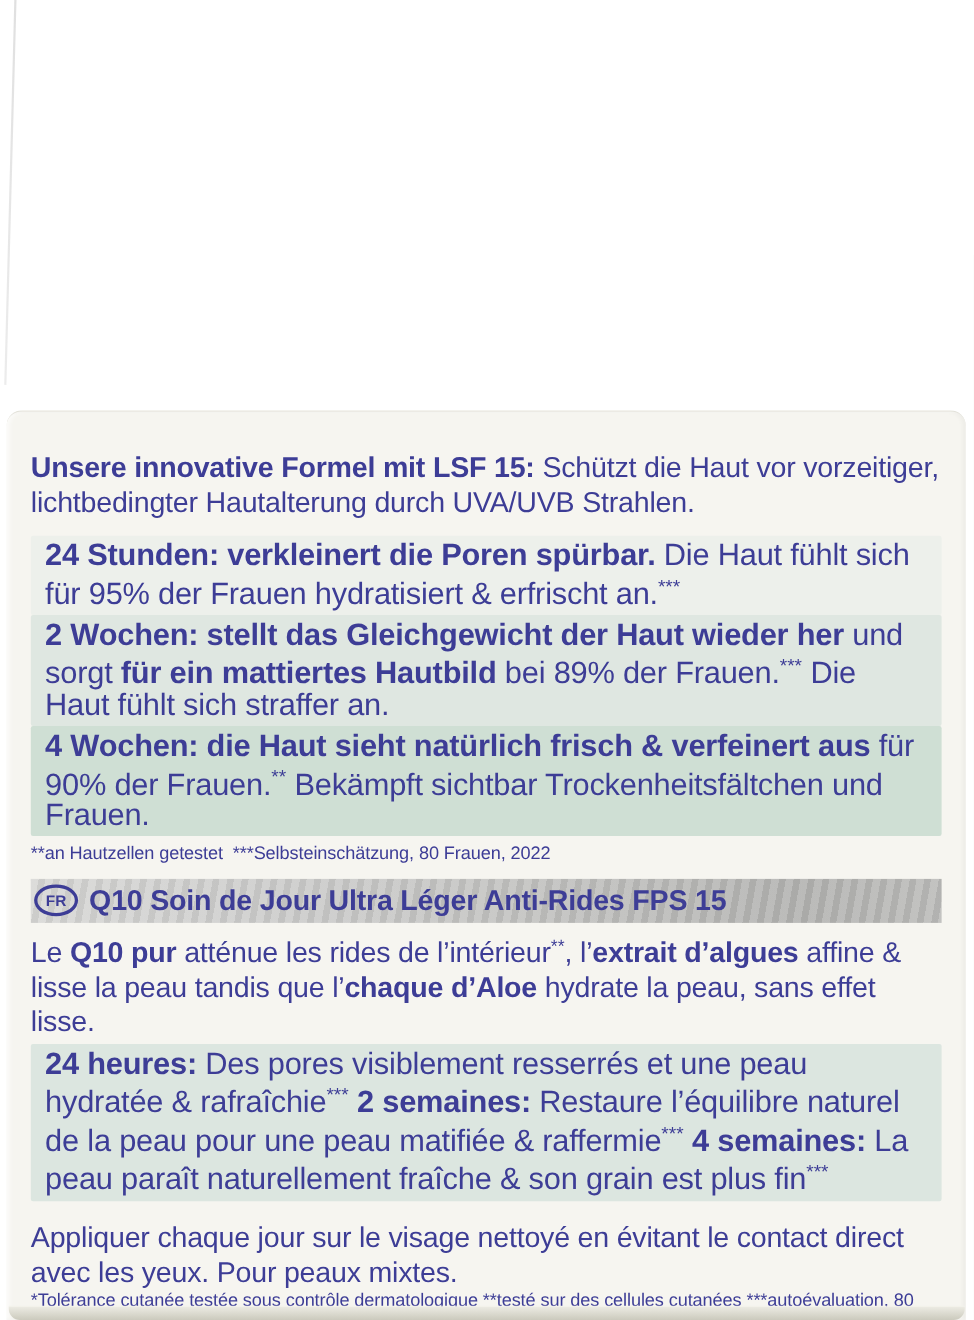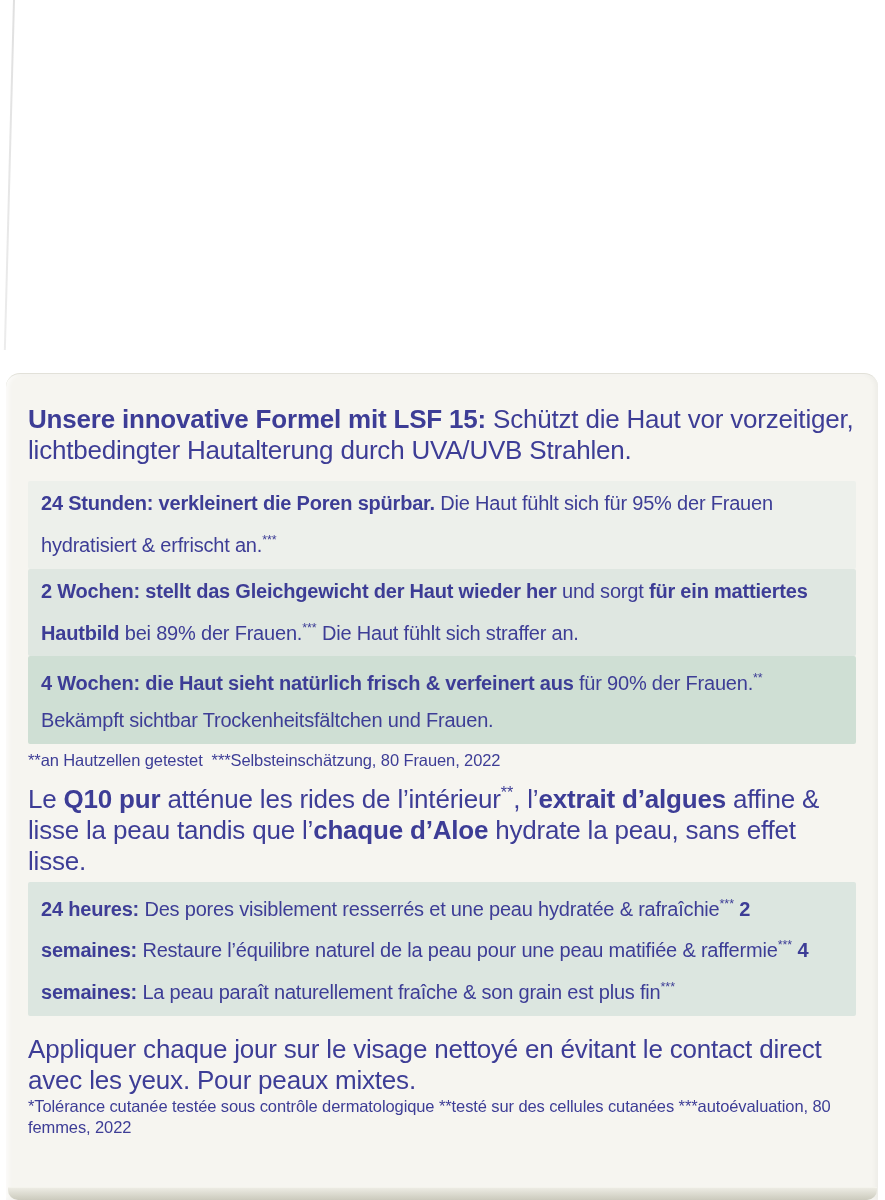--- a/index.html
+++ b/index.html
@@ -20,34 +20,34 @@
     transform-origin:top left;
   }
   .panel{
     position:absolute;left:6px;top:373px;
     width:872px;height:827px;
     box-sizing:border-box;
     background:var(--panel-bg,#f6f5f0);
     border-top:1px solid #e2e1d9;
     border-radius:14px 14px 0 0;
     box-shadow:inset -3px 0 4px rgba(0,0,0,.035), inset 3px 0 4px rgba(255,255,255,.6);
-    padding:0 22px;
+    padding:6px 22px;
   }
   .para{
     margin:0;
     font-size:26px;line-height:31px;
   }
   .intro-de{margin-top:30px;}
   .claim-box{
     box-sizing:border-box;
     border-radius:2px;
     padding:4px 13px 5px 13px;
     margin-top:0;
   }
-  .claim-box p{margin:0;font-size:20px;line-height:37px;}
+  .claim-box p{margin:0;font-size:28px;line-height:28px;}
   .box-24h-de{background:var(--box-24h-de-bg,#edf0eb);margin-top:15px;}
   .box-2w-de{background:var(--box-2w-de-bg,#dfe7e1);}
   .box-4w-de{background:var(--box-4w-de-bg,#cfdfd4);}
   .box-fr{background:var(--box-fr-bg,#dce6e0);margin-top:5px;}
   .footnote{
     margin:6px 0 0 0;
     font-size:16.5px;line-height:21px;
     letter-spacing:-0.1px;
   }
   .footnote-fr{margin-top:0;}
@@ -103,20 +103,24 @@
     <div class="claim-box box-2w-de">
       <p><span class="b">2 Wochen: stellt das Gleichgewicht der Haut wieder her</span><span> und sorgt </span><span class="b">für ein mattiertes Hautbild</span><span> bei 89% der Frauen.</span><span class="sup">***</span><span> Die Haut fühlt sich straffer an.</span></p>
     </div>
 
     <div class="claim-box box-4w-de">
       <p><span class="b">4 Wochen: die Haut sieht natürlich frisch &amp; verfeinert aus</span><span> für 90% der Frauen.</span><span class="sup">**</span><span> Bekämpft sichtbar Trockenheitsfältchen und Frauen.</span></p>
     </div>
 
     <p class="footnote">**an Hautzellen getestet&nbsp; ***Selbsteinschätzung, 80 Frauen, 2022</p>
 
+    <div class="silver-bar">
+      <span class="lang-badge">FR</span>
+      <span class="bar-title">Q10 Soin de Jour Ultra Léger Anti-Rides FPS 15</span>
+    </div>
 
     <p class="para intro-fr"><span>Le </span><span class="b">Q10 pur</span><span> atténue les rides de l’intérieur</span><span class="sup">**</span><span>, l’</span><span class="b">extrait d’algues</span><span> affine &amp; lisse la peau tandis que l’</span><span class="b">chaque d’Aloe</span><span> hydrate la peau, sans effet lisse.</span></p>
 
     <div class="claim-box box-fr">
       <p><span class="b">24 heures:</span><span> Des pores visiblement resserrés et une peau hydratée &amp; rafraîchie</span><span class="sup">***</span><span> </span><span class="b">2 semaines:</span><span> Restaure l’équilibre naturel de la peau pour une peau matifiée &amp; raffermie</span><span class="sup">***</span><span> </span><span class="b">4 semaines:</span><span> La peau paraît naturellement fraîche &amp; son grain est plus fin</span><span class="sup">***</span></p>
     </div>
 
     <p class="para usage">Appliquer chaque jour sur le visage nettoyé en évitant le contact direct avec les yeux. Pour peaux mixtes.</p>
 
     <p class="footnote footnote-fr">*Tolérance cutanée testée sous contrôle dermatologique **testé sur des cellules cutanées ***autoévaluation, 80 femmes, 2022</p>

